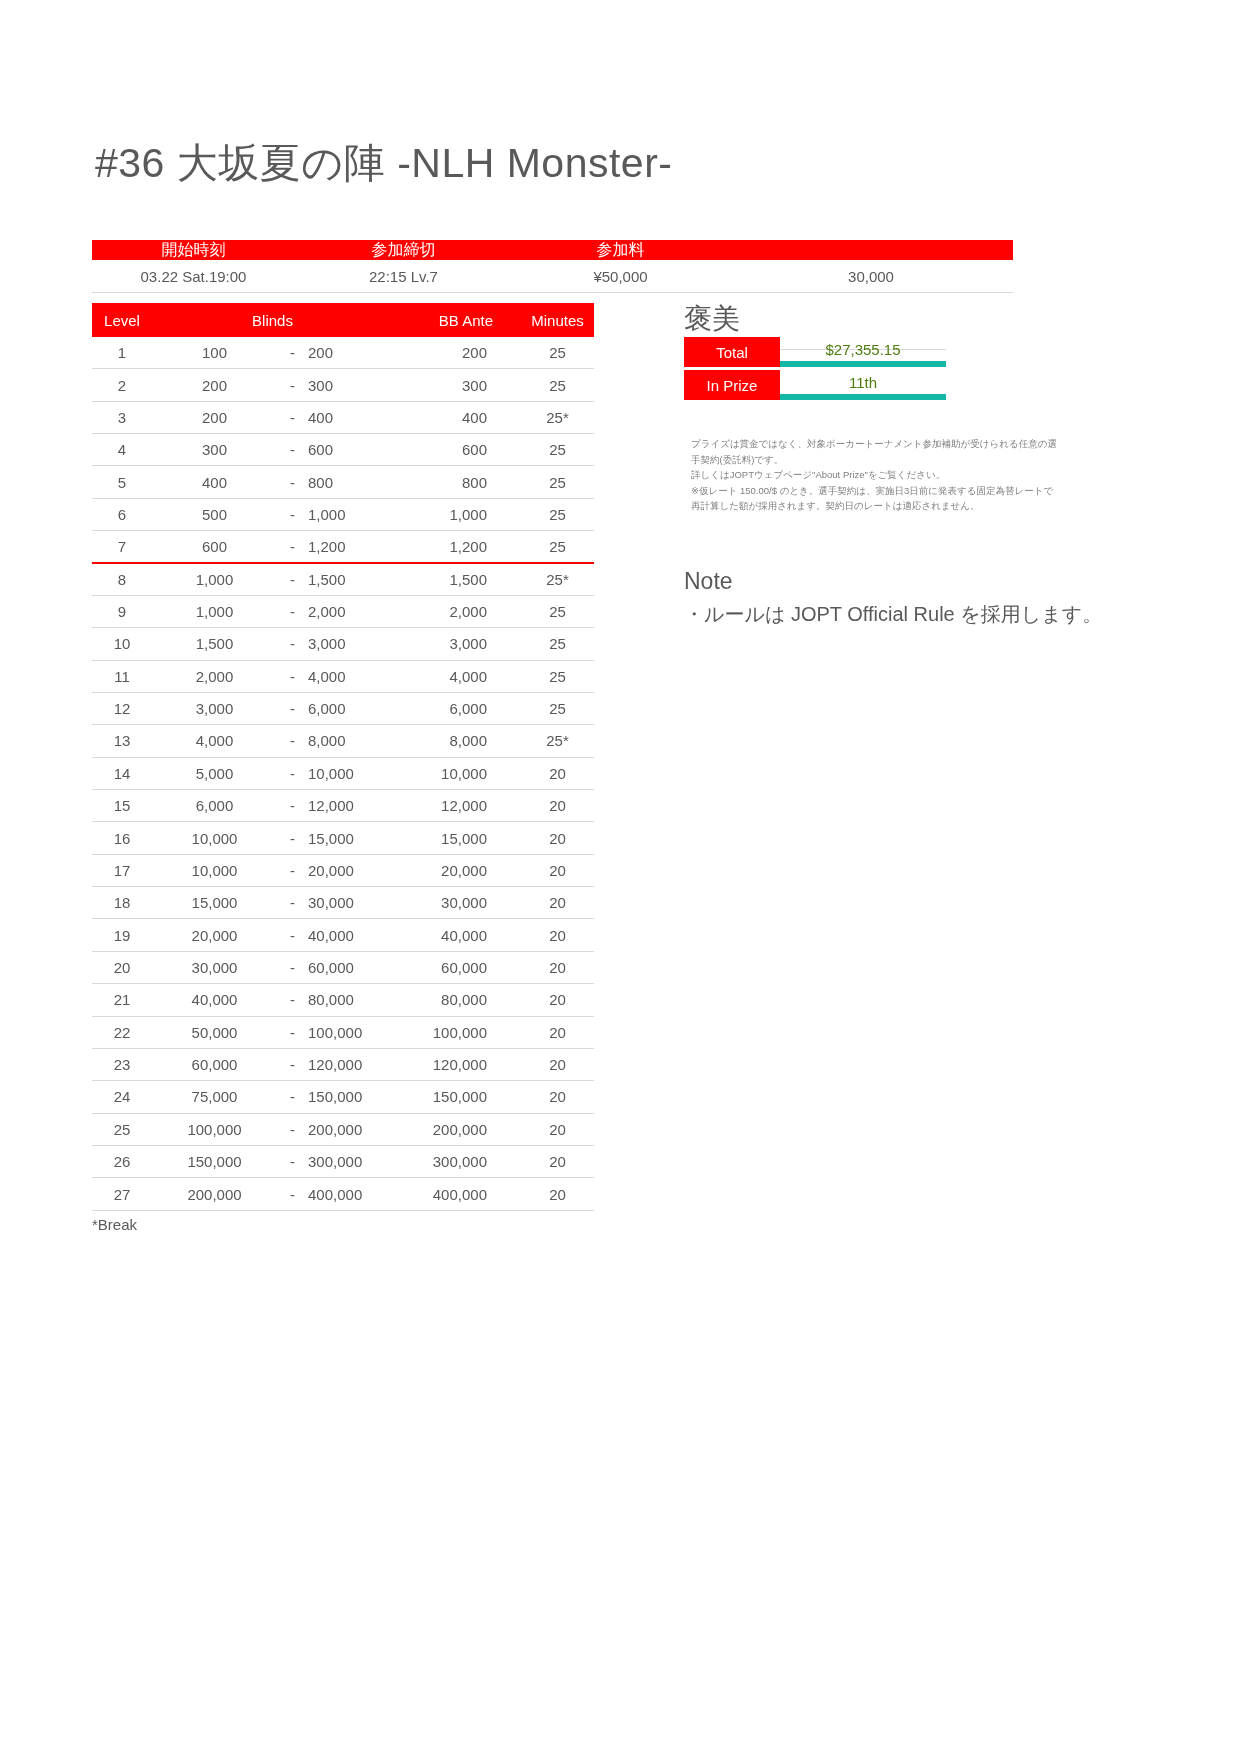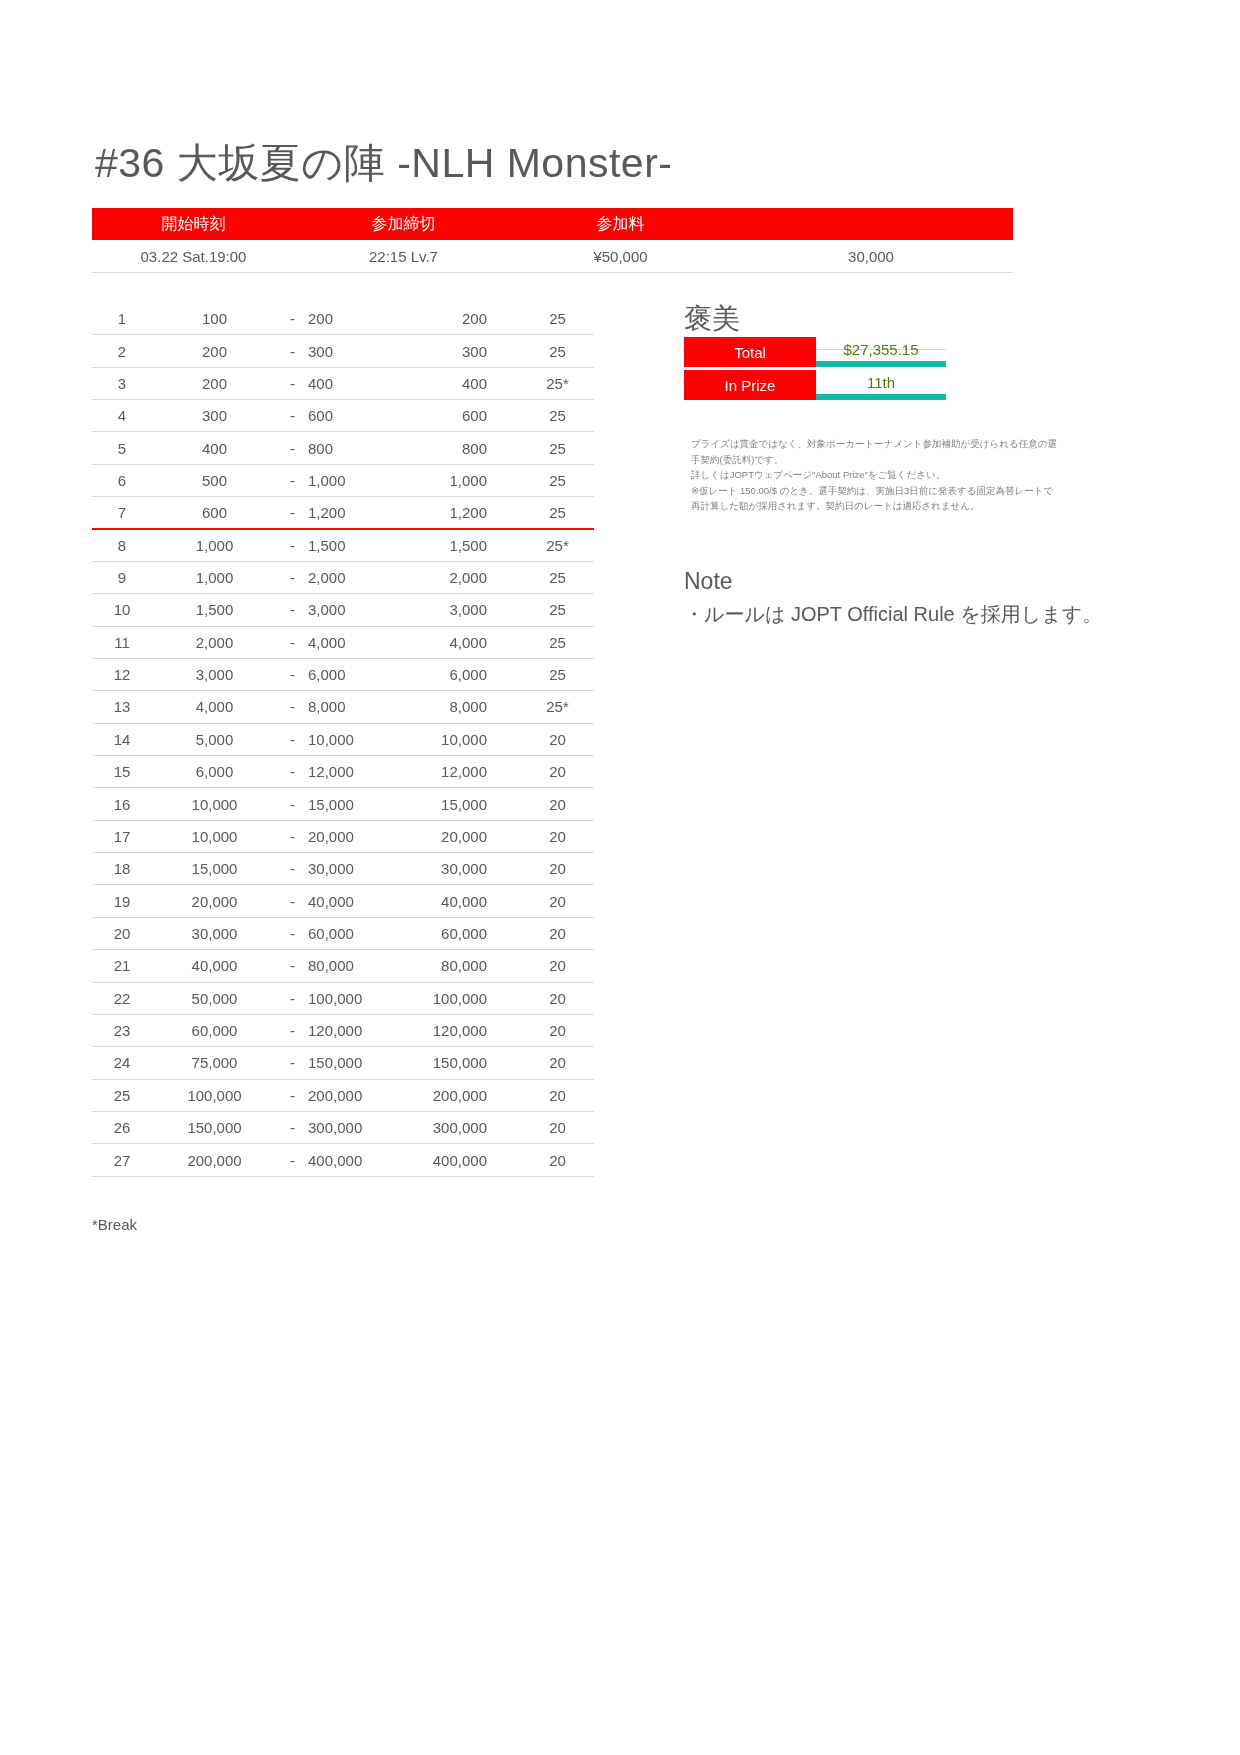--- a/index.html
+++ b/index.html
@@ -8,21 +8,21 @@
     font-family:"Liberation Sans","DejaVu Sans",sans-serif;
     color:#595959;overflow:hidden;
   }
   
   .doc-title{
     position:absolute;left:95px;top:138px;font-size:41px;line-height:50px;
     color:#595959;white-space:nowrap;letter-spacing:0.5px;
   }
   
   .info-table{position:absolute;left:92px;top:208px;width:921px;}
-  .info-header{display:grid;grid-template-columns:203px 217px 217px 284px;background:#ff0000;height:32px;}
+  .info-header{display:grid;grid-template-columns:203px 217px 217px 284px;background:#ff0000;height:20px;margin-top:32px;}
   .info-header .cell{color:#ffffff;font-size:16px;display:flex;align-items:center;justify-content:center;}
   .info-values{display:grid;grid-template-columns:203px 217px 217px 284px;height:32px;border-bottom:1px solid #d9d9d9;}
   .info-values .cell{color:#595959;font-size:15px;display:flex;align-items:center;justify-content:center;}
   
   .structure{position:absolute;left:92px;top:303px;width:502px;}
   .s-header{
     display:grid;grid-template-columns:60px 125px 31px 85px 106px 95px;
     background:#ff0000;height:34px;color:#fff;font-size:15px;align-items:center;
   }
   .s-header .h-level{text-align:center;}
@@ -46,21 +46,21 @@
     font-size:15px;color:#595959;
   }
   
   .prize-heading{
     position:absolute;left:684px;top:300px;width:262px;font-size:28px;
     color:#595959;border-bottom:1px solid #d9d9d9;padding-bottom:11px;
   }
   .prize-table{position:absolute;left:684px;top:337px;width:262px;}
   .prize-row{display:flex;margin-bottom:3px;}
   .prize-label{
-    width:132px;height:30px;background:#ff0000;color:#ffffff;font-size:15px;
+    width:96px;height:30px;background:#ff0000;color:#ffffff;font-size:15px;
     display:flex;align-items:center;justify-content:center;
   }
   .prize-value{
     flex:1;height:30px;box-sizing:border-box;border-bottom:6px solid #14b8a6;
     display:flex;align-items:center;justify-content:center;font-size:15px;color:#4d7c0f;
   }
   
   .disclaimer{
     position:absolute;left:684px;top:436px;width:360px;
     font-size:9.5px;line-height:15.5px;color:#7f7f7f;
@@ -84,20 +84,26 @@
     </div>
   <div class="info-values">
       <div class="cell">03.22 Sat.19:00</div>
       <div class="cell">22:15 Lv.7</div>
       <div class="cell">¥50,000</div>
       <div class="cell">30,000</div>
     </div>
 </div>
 
 <div class="structure">
+  <div class="s-header">
+    <div class="h-level">Level</div>
+    <div class="h-blinds">Blinds</div>
+    <div class="h-ante">BB Ante</div>
+    <div class="h-min">Minutes</div>
+  </div>
   <div id="structure-body">
       <div class="srow">
         <div class="c-level">1</div>
         <div class="c-sb">100</div>
         <div class="c-dash">-</div>
         <div class="c-bb">200</div>
         <div class="c-ante">200</div>
         <div class="c-min">25</div>
       </div>
       <div class="srow">

